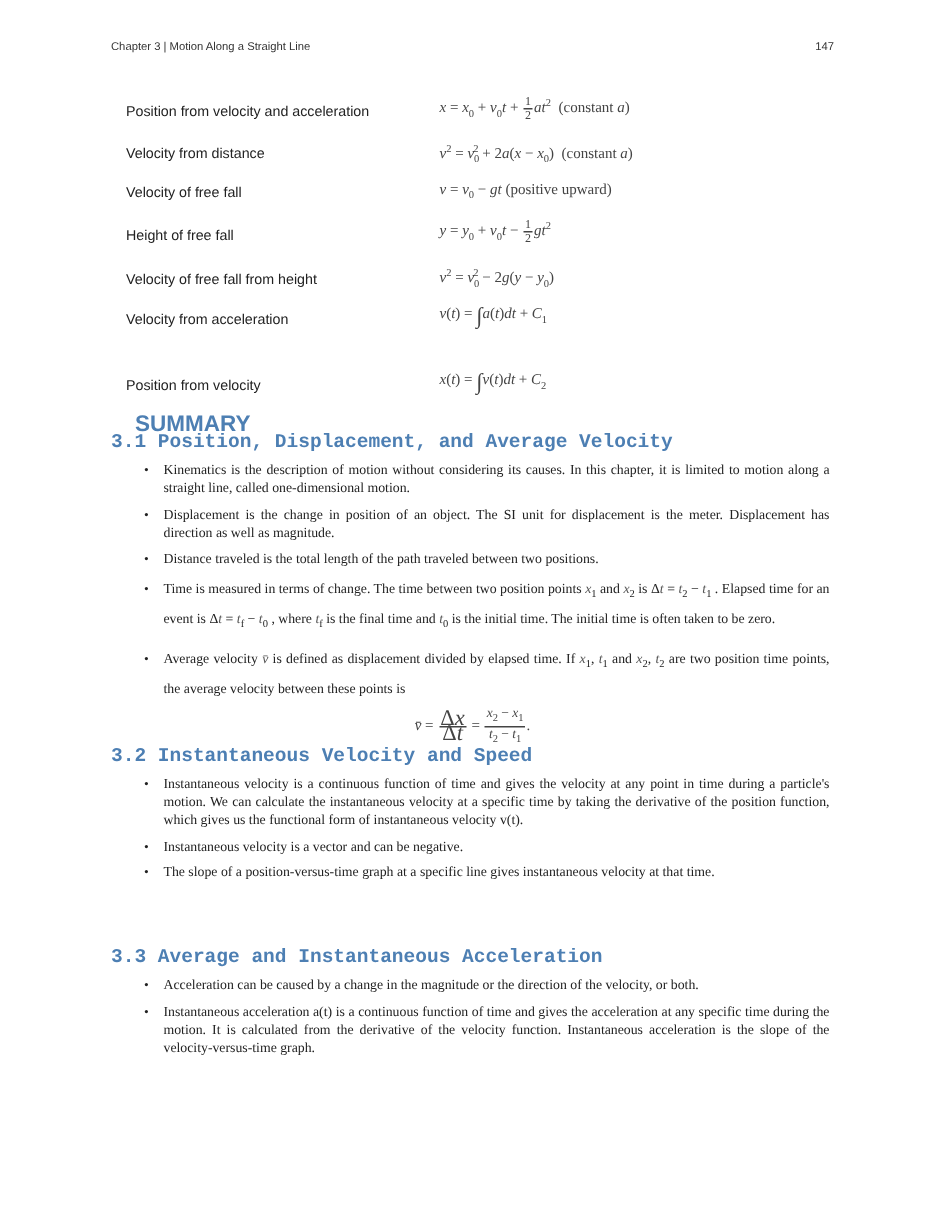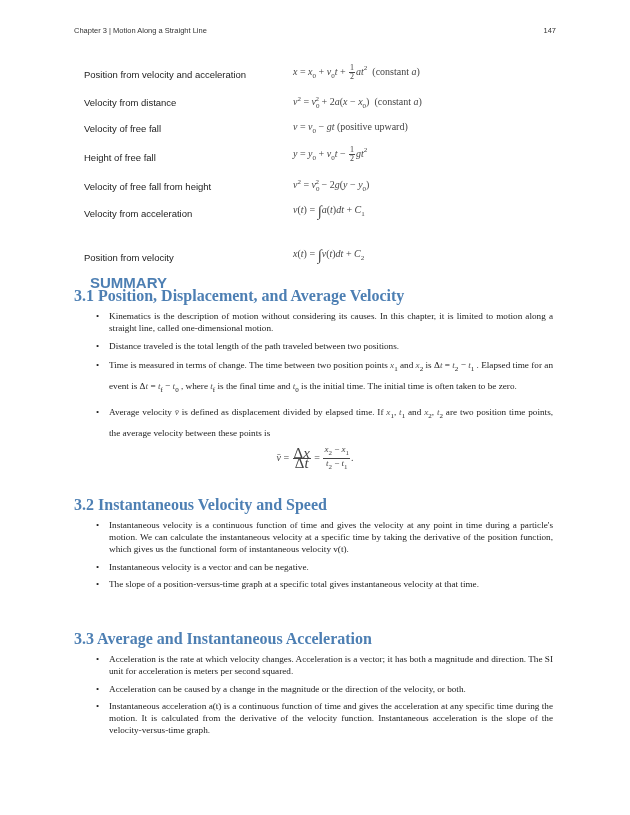--- a/index.html
+++ b/index.html
@@ -16,21 +16,21 @@
   .eqformula i { font-style:italic; }
   .frac { display:inline-block; vertical-align:middle; text-align:center; font-size:8px; line-height:8px; margin:0 1px; }
   .frac .num { display:block; border-bottom:0.7px solid #444; padding:0 1px; }
   .frac .den { display:block; padding:0 1px; }
   .integral { font-size:15px; vertical-align:-3px; }
   sub, sup { font-size:7px; }
 
   h1.summary { position:absolute; left:74px; top:258px; margin:16px;
     font-family:"Liberation Sans", sans-serif; font-weight:bold; font-size:15px; color:#4d7fb3; }
   .section { position:absolute; left:74px; right:74px; }
-  .section h2 { margin:0 0 5px 0; font-family:Liberation Serif, serif; font-weight:bold; font-size:16px; color:#4d7fb3; }
+  .section h2 { margin:0 0 5px 0; font-family:Liberation Mono, monospace; font-weight:bold; font-size:13px; color:#4d7fb3; }
   .section ul { margin:3px; padding:0 0 0 32px; list-style:none; }
   .section li { position:relative; font-family:"Liberation Serif", serif; font-size:9.2px; line-height:12px;
     text-align:justify; margin-bottom:5.5px; color:#222; }
   .section li::before { content:"•"; position:absolute; left:-13px; top:0; font-size:9px; }
   .section li.tall { line-height:17px; }
   .math { font-family:"Liberation Serif", serif; font-style:italic; color:#555; }
   .centereq { text-align:center; font-family:"Liberation Serif", serif; font-size:10px; color:#444; margin-top:1px; }
 </style>
 </head>
 <body>
@@ -70,38 +70,38 @@
     <span class="eqformula" style="top:1px"><i>x</i>(<i>t</i>) = <span class="integral">∫</span><i>v</i>(<i>t</i>)<i>dt</i> + <i>C</i><sub>2</sub></span>
   </div>
 </div>
 
 <h1 class="summary">SUMMARY</h1>
 
 <div class="section" style="top:287px">
   <h2>3.1 Position, Displacement, and Average Velocity</h2>
   <ul>
     <li>Kinematics is the description of motion without considering its causes. In this chapter, it is limited to motion along a straight line, called one-dimensional motion.</li>
+    <li>Displacement is the change in position of an object. The SI unit for displacement is the meter. Displacement has direction as well as magnitude.</li>
     <li>Distance traveled is the total length of the path traveled between two positions.</li>
     <li class="tall">Time is measured in terms of change. The time between two position points <span class="math">x</span><sub>1</sub> and <span class="math">x</span><sub>2</sub> is Δ<span class="math">t</span> = <span class="math">t</span><sub>2</sub> − <span class="math">t</span><sub>1</sub> . Elapsed time for an event is Δ<span class="math">t</span> = <span class="math">t</span><sub>f</sub> − <span class="math">t</span><sub>0</sub> , where <span class="math">t</span><sub>f</sub> is the final time and <span class="math">t</span><sub>0</sub> is the initial time. The initial time is often taken to be zero.</li>
     <li class="tall" style="margin-bottom:0">Average velocity <span class="math">v̄</span> is defined as displacement divided by elapsed time. If <span class="math">x</span><sub>1</sub>, <span class="math">t</span><sub>1</sub> and <span class="math">x</span><sub>2</sub>, <span class="math">t</span><sub>2</sub> are two position time points, the average velocity between these points is</li>
   </ul>
   <div class="centereq">
     <i>v̄</i> = <span class="frac" style="font-size:15px;line-height:9px"><span class="num">Δ<i>x</i></span><span class="den">Δ<i>t</i></span></span> = <span class="frac" style="font-size:9px;line-height:9px"><span class="num"><i>x</i><sub>2</sub> − <i>x</i><sub>1</sub></span><span class="den"><i>t</i><sub>2</sub> − <i>t</i><sub>1</sub></span></span>.
   </div>
 </div>
 
 <div class="section" style="top:496px">
   <h2>3.2 Instantaneous Velocity and Speed</h2>
   <ul>
     <li>Instantaneous velocity is a continuous function of time and gives the velocity at any point in time during a particle's motion. We can calculate the instantaneous velocity at a specific time by taking the derivative of the position function, which gives us the functional form of instantaneous velocity v(t).</li>
     <li>Instantaneous velocity is a vector and can be negative.</li>
-    <li>The slope of a position-versus-time graph at a specific total gives instantaneous velocity at that time.</li>
+    <li>The slope of a position-versus-time graph at a specific line gives instantaneous velocity at that time.</li>
   </ul>
 </div>
 
 <div class="section" style="top:630px">
   <h2>3.3 Average and Instantaneous Acceleration</h2>
   <ul>
-    <li>Acceleration is the rate at which velocity changes. Acceleration is a vector; it has both a magnitude and direction. The SI unit for acceleration is meters per second squared.</li>
     <li>Acceleration can be caused by a change in the magnitude or the direction of the velocity, or both.</li>
     <li>Instantaneous acceleration a(t) is a continuous function of time and gives the acceleration at any specific time during the motion. It is calculated from the derivative of the velocity function. Instantaneous acceleration is the slope of the velocity-versus-time graph.</li>
   </ul>
 </div>
 
 </body></html>

